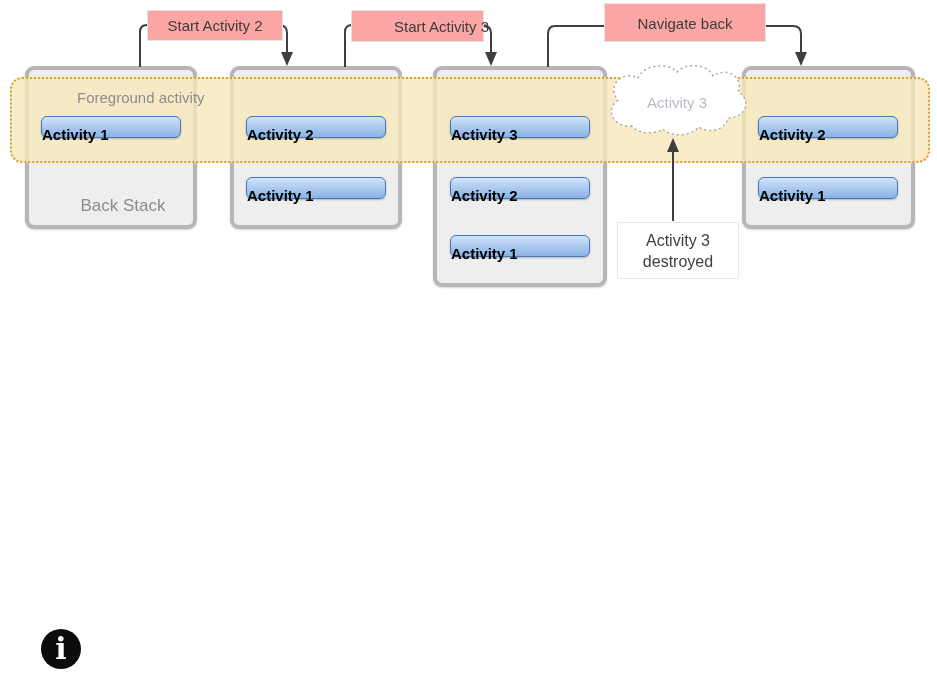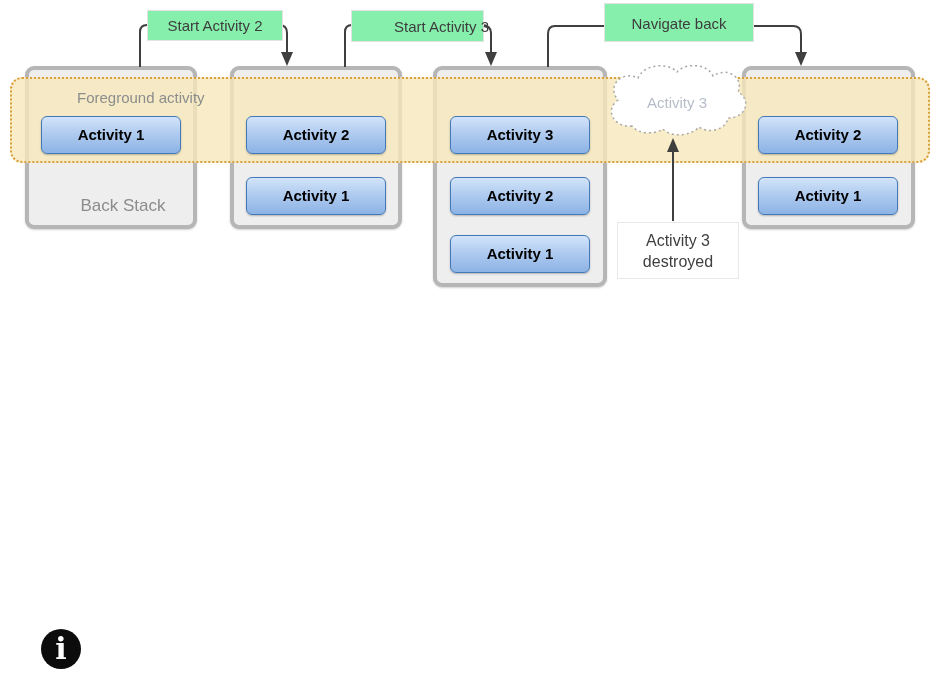--- a/index.html
+++ b/index.html
@@ -8,45 +8,45 @@
     font-family:"Liberation Sans","DejaVu Sans",sans-serif;
   }
   
   .stack{
     position:absolute;box-sizing:border-box;
     background:#eeeeee;border:4px solid #b6b6b6;border-radius:9px;
     box-shadow:0 1px 2px rgba(0,0,0,0.18);
   }
   
   .btn{
-    position:absolute;box-sizing:border-box;width:140px;height:38px;
+    position:absolute;box-sizing:border-box;width:140px;height:22px;
     border:1.5px solid #4379b8;border-radius:6px;z-index:3;
     background:linear-gradient(180deg,#d2e4f9 0%,#aecaef 48%,#8cb3e5 100%);
-    color:#000;font-weight:bold;font-size:15px;text-align:center;line-height:35px;
+    color:#000;font-weight:bold;font-size:15px;text-align:left;line-height:35px;
     box-shadow:0 1px 2px rgba(0,0,0,0.25);
   }
   
   .band{
     position:absolute;left:10px;top:77px;width:920px;height:86px;z-index:2;
     box-sizing:border-box;border:2px dotted #d99f38;border-radius:12px;
     background:rgba(247,232,188,0.8);
   }
   .band-label{
     position:absolute;left:33px;top:89px;z-index:3;
     font-size:15px;color:#8c8c8c;white-space:nowrap;margin-left:44px;
   }
   .backstack-label{
     position:absolute;left:25px;top:196px;width:196px;z-index:3;
     font-size:17px;color:#8c8c8c;text-align:center;
   }
   
   .wires{position:absolute;left:0;top:0;z-index:4;pointer-events:none;}
   
   .callout{
-    position:absolute;box-sizing:border-box;z-index:5;background:#86efac;
+    position:absolute;box-sizing:border-box;z-index:5;background:#fca5a5;
     border:1px solid #e3e3e3;color:#3d3d3d;font-size:15px;text-align:center;
     white-space:nowrap;
   }
   .note{
     position:absolute;left:617px;top:222px;width:122px;height:57px;z-index:5;
     box-sizing:border-box;background:#ffffff;border:1px solid #e8e8e8;
     color:#3f3f3f;font-size:16px;text-align:center;padding-top:7px;line-height:21px;
   }
   .cloud-label{
     position:absolute;left:613px;top:94px;width:128px;z-index:5;
@@ -112,21 +112,21 @@
              C 752 100, 746 118, 728 118
              C 726 130, 708 134, 699 127
              C 690 137, 670 137, 663 129
              C 654 135, 638 134, 632 126 Z" fill="#ffffff" stroke="#a8a8a8" stroke-width="1.5" stroke-dasharray="2 3"></path>
   </svg>
 
   <div class="cloud-label">Activity 3</div>
 
   <div class="callout" style="left:147px;top:10px;width:136px;height:31px;line-height:30px;">Start Activity 2</div>
   <div class="callout" style="left:351px;top:10px;width:133px;height:32px;line-height:31px;padding-left:42px;">Start Activity 3</div>
-  <div class="callout" style="left:604px;top:3px;width:150px;height:39px;line-height:39px;">Navigate back</div>
+  <div class="callout" style="left:604px;top:3px;width:162px;height:39px;line-height:39px;">Navigate back</div>
 
   <div class="note">
     <div>Activity 3</div>
     <div>destroyed</div>
   </div>
 
   <div class="info-icon">i</div>
 
 </div>
 

